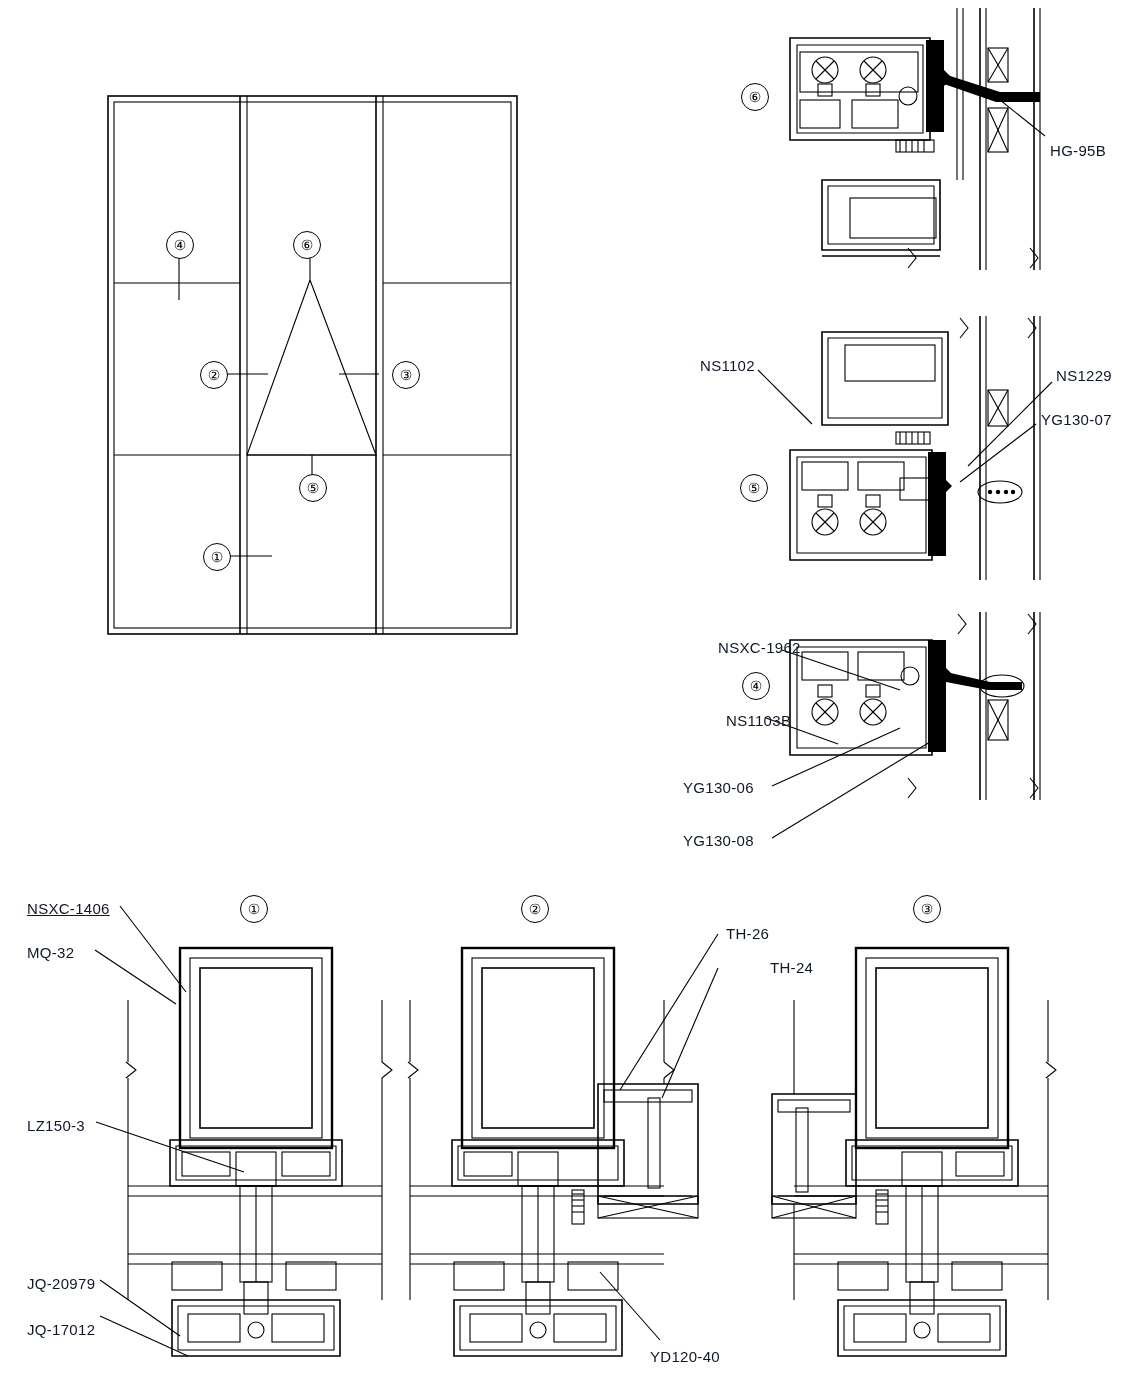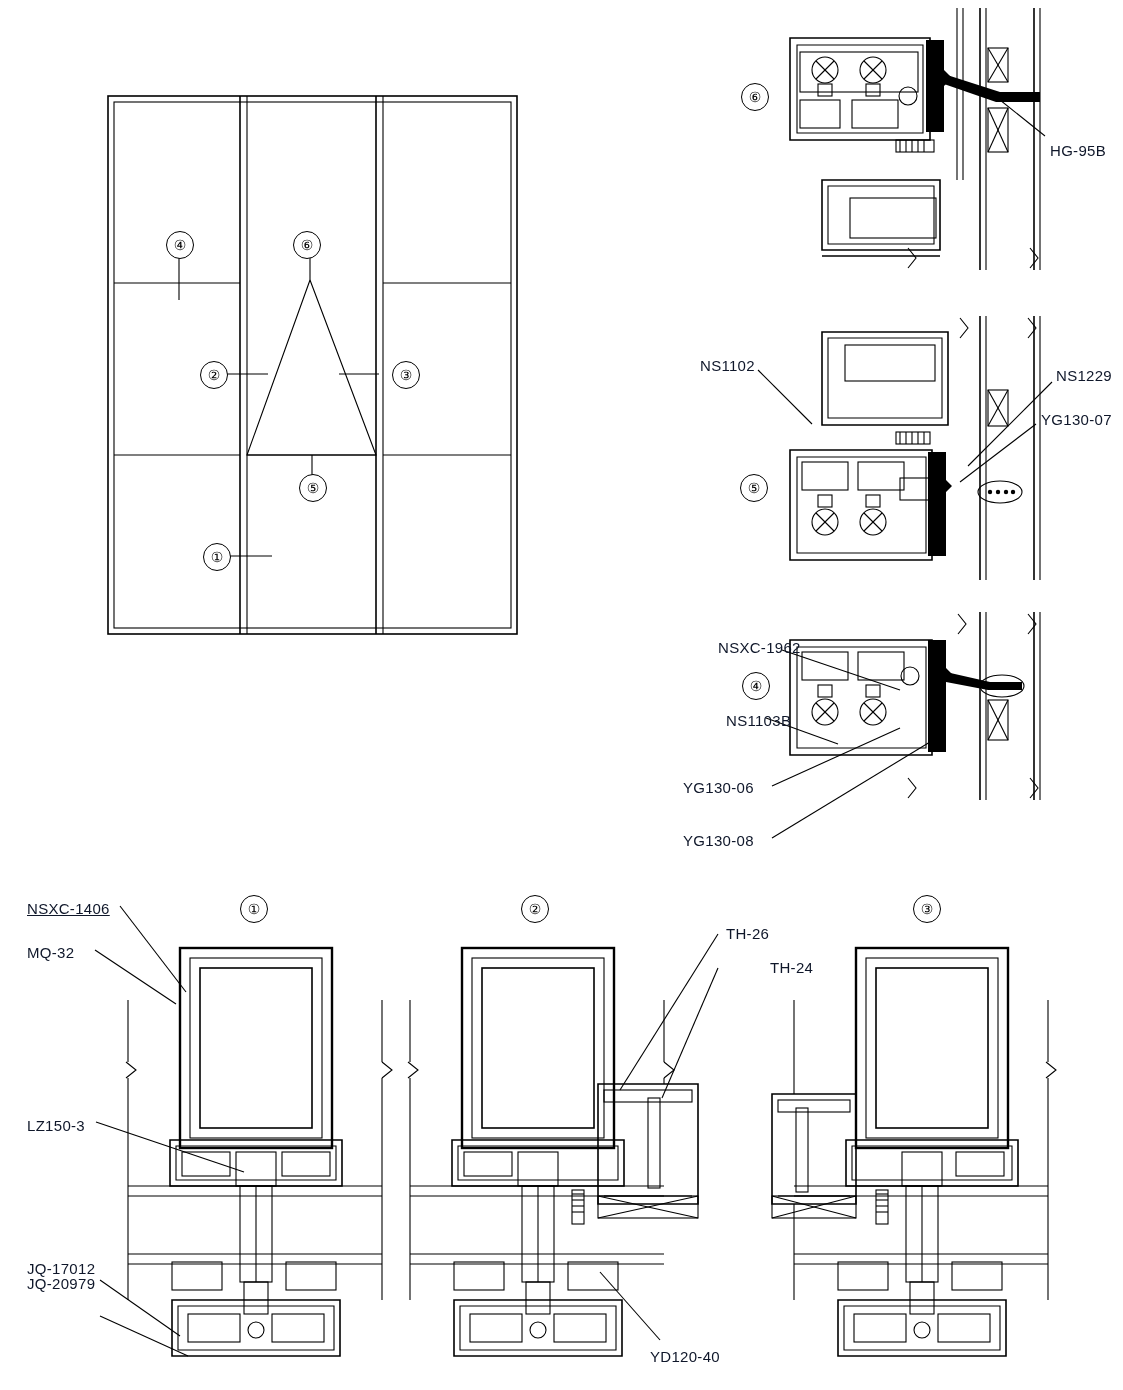--- a/index.html
+++ b/index.html
@@ -358,19 +358,19 @@
 
   <div class="lbl" style="left:706px;top:639px;margin-left:12px;">NSXC-1962</div>
   <div class="lbl" style="left:686px;top:712px;margin-left:40px;">NS1103B</div>
   <div class="lbl" style="left:683px;top:779px;">YG130-06</div>
   <div class="lbl" style="left:683px;top:832px;">YG130-08</div>
 
   <div class="lbl" style="left:27px;top:900px;text-decoration:underline;">NSXC-1406</div>
   <div class="lbl" style="left:27px;top:944px;text-align:right;">MQ-32</div>
   <div class="lbl" style="left:27px;top:1117px;">LZ150-3</div>
   <div class="lbl" style="left:27px;top:1275px;">JQ-20979</div>
-  <div class="lbl" style="left:27px;top:1260px;">JQ-17012</div>
+  <div class="lbl" style="left:27px;top:1321px;">JQ-17012</div>
 
   <div class="lbl" style="left:726px;top:925px;">TH-26</div>
   <div class="lbl" style="left:726px;top:959px;margin-left:44px;">TH-24</div>
   <div class="lbl" style="left:650px;top:1348px;">YD120-40</div>
 
 </div>
 
 </body></html>

